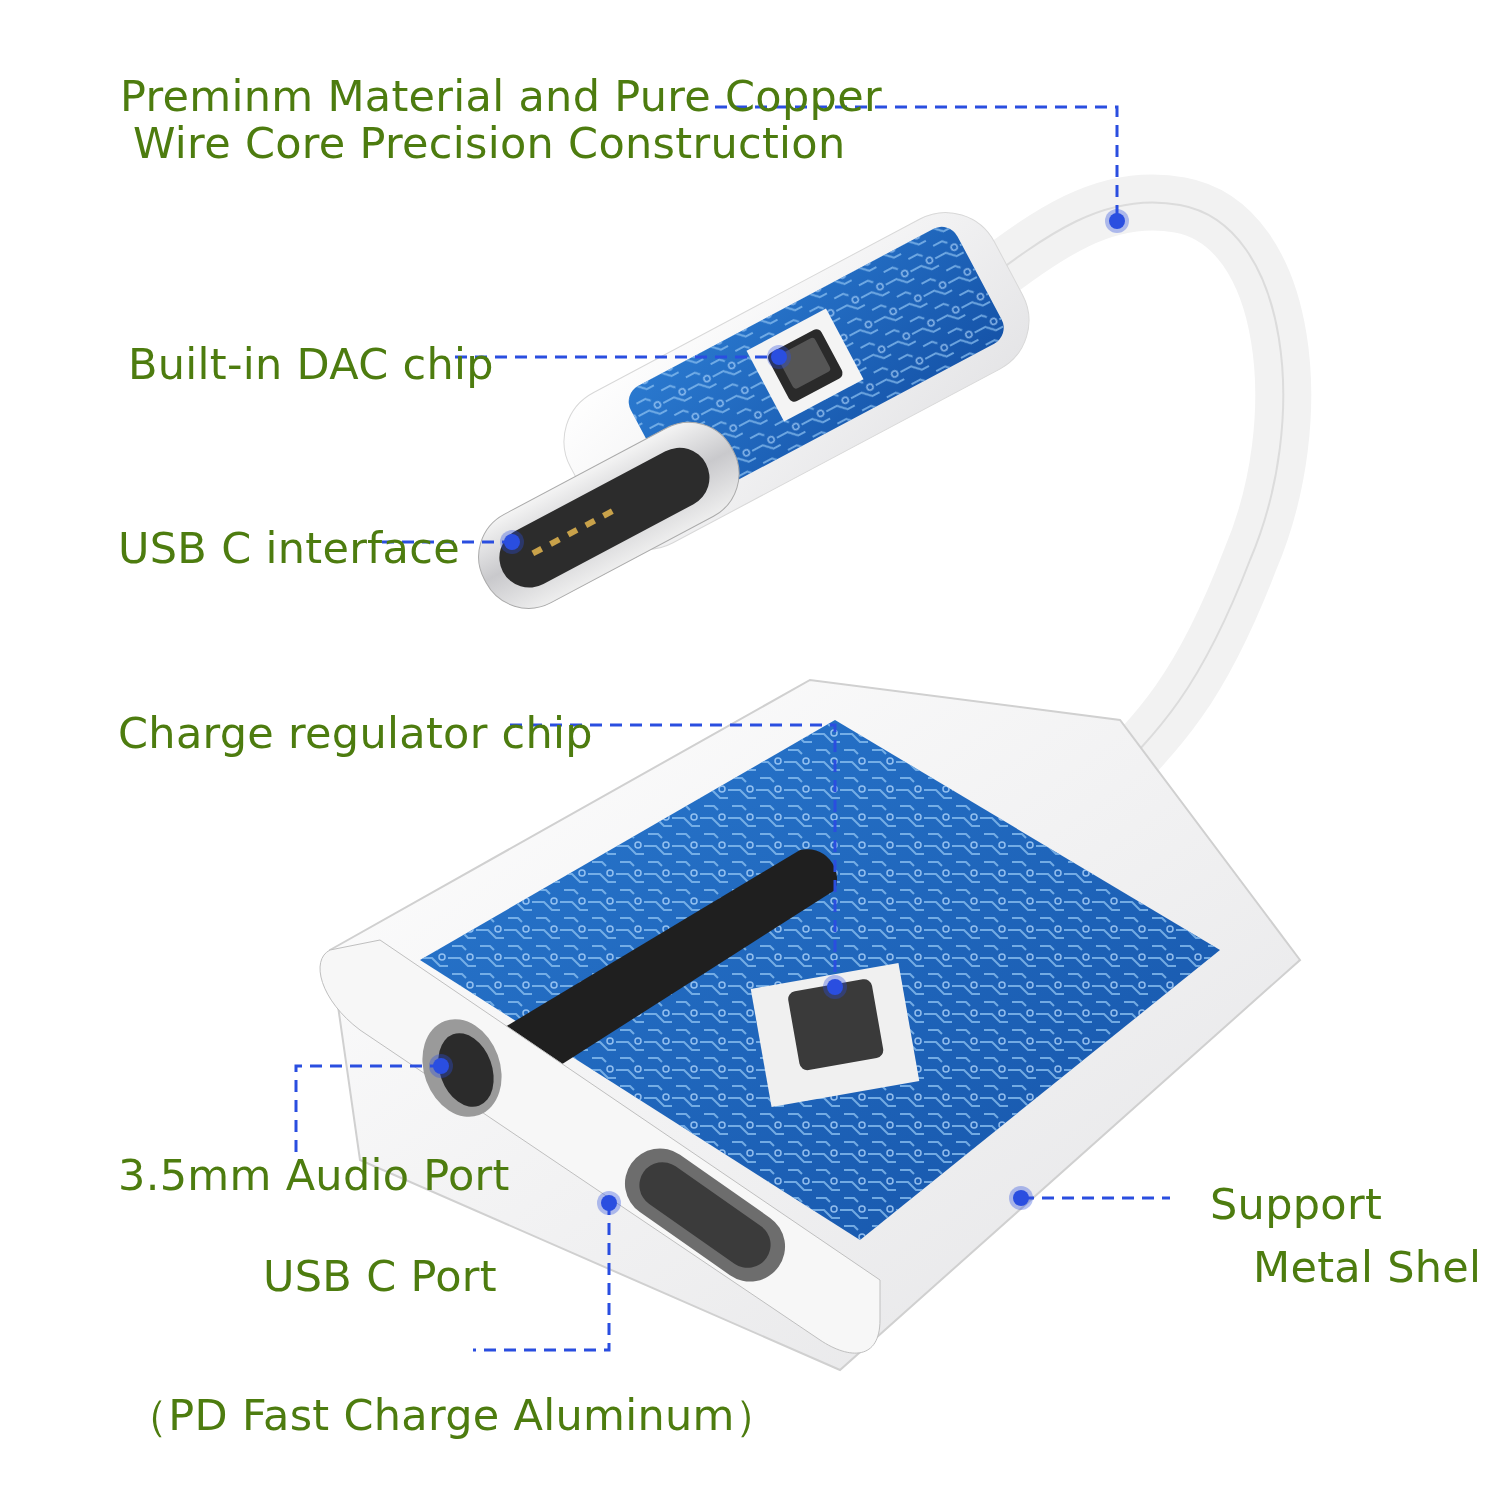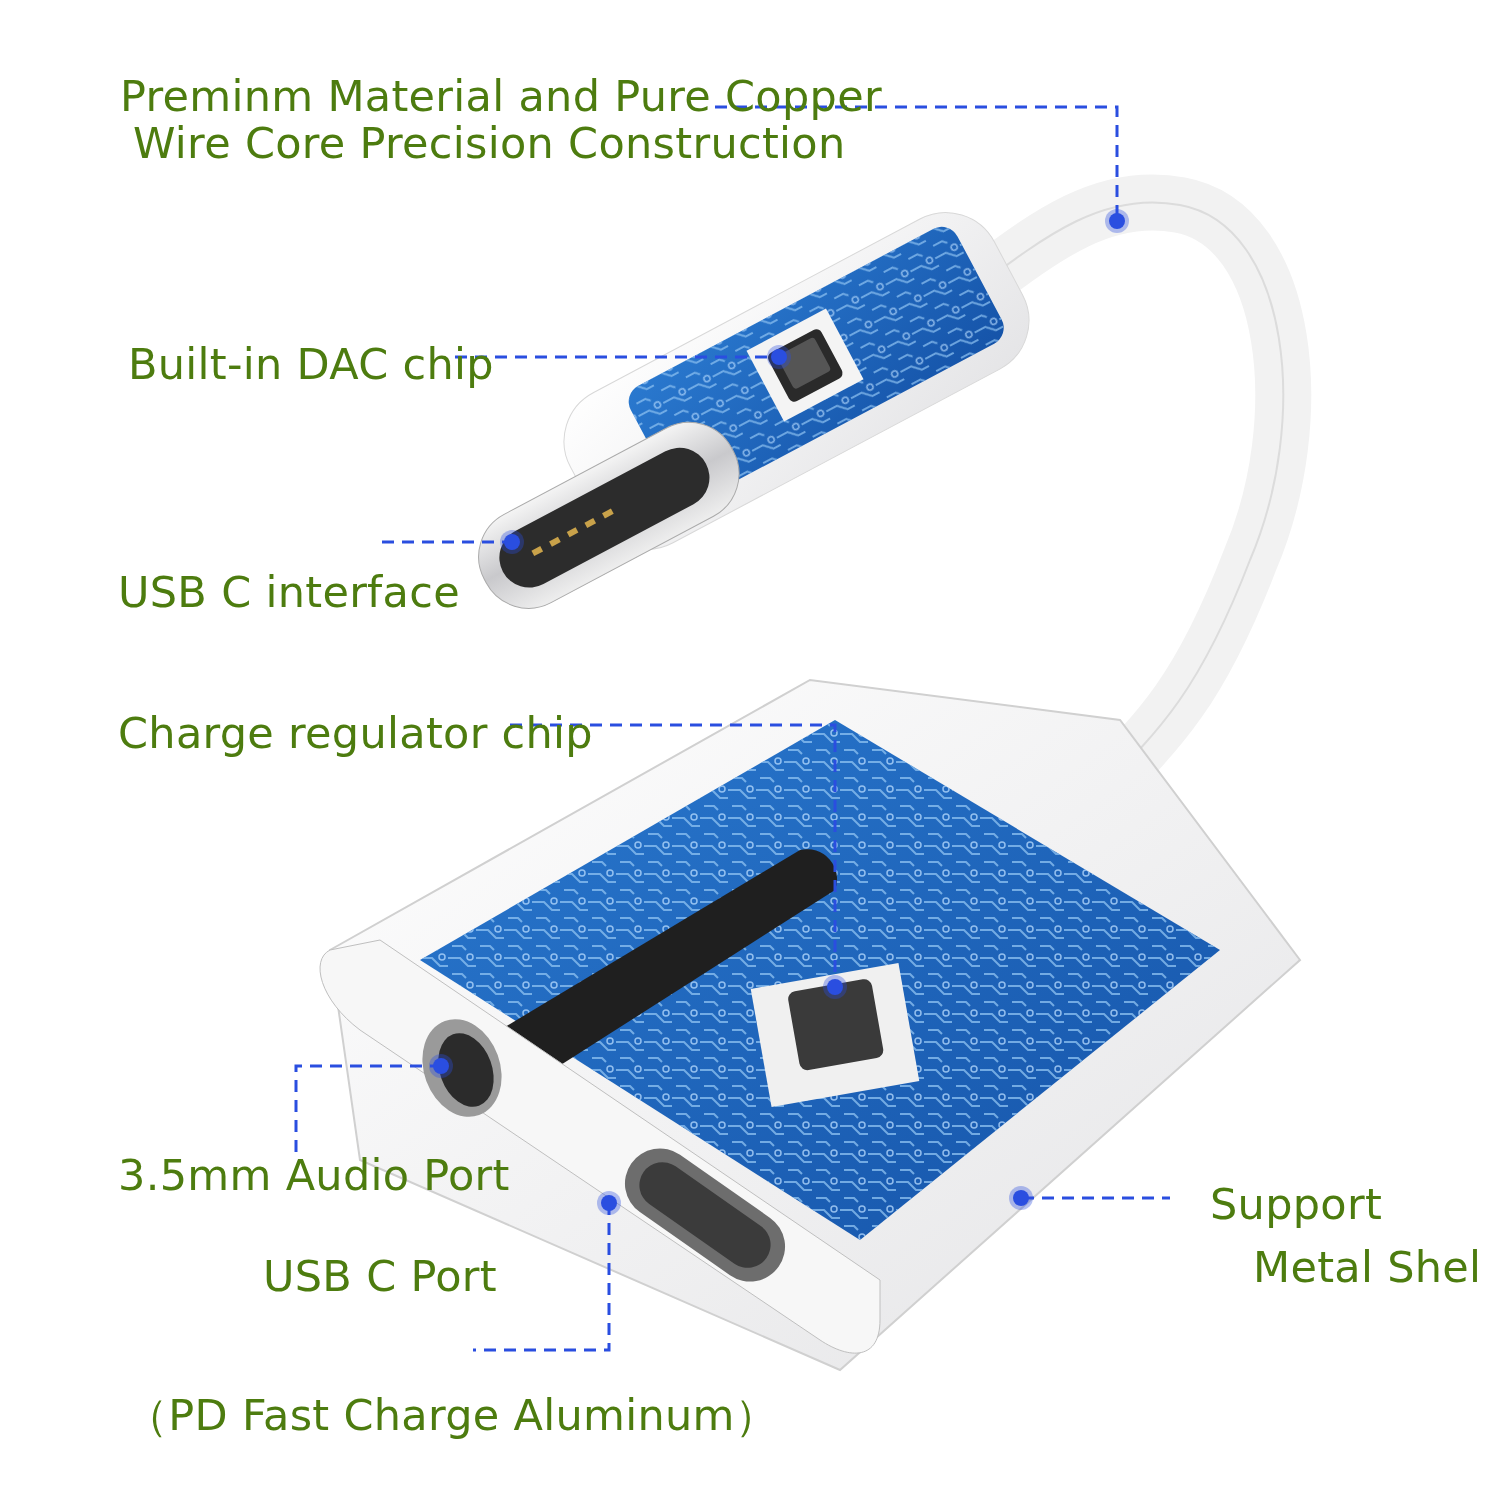--- a/index.html
+++ b/index.html
@@ -98,19 +98,19 @@
     <circle cx="609" cy="1203" r="12" opacity="0.35"></circle>
       <circle cx="609" cy="1203" r="8"></circle>
     <circle cx="1021" cy="1198" r="12" opacity="0.35"></circle>
       <circle cx="1021" cy="1198" r="8"></circle>
   </g>
 </svg>
 
 <div class="label" style="left:120px; top:66px;">Preminm Material and Pure Copper</div>
 <div class="label" style="left:120px; top:113px;margin-left:13px;">Wire Core Precision Construction</div>
 <div class="label" style="left:128px; top:334px;">Built-in DAC chip</div>
-<div class="label" style="left:118px; top:518px;margin-top:44px;">USB C interface</div>
+<div class="label" style="left:118px; top:518px;">USB C interface</div>
 <div class="label" style="left:118px; top:703px;">Charge regulator chip</div>
 <div class="label" style="left:118px; top:1145px;">3.5mm Audio Port</div>
 <div class="label" style="left:263px; top:1246px;">USB C Port</div>
 <div class="label" style="left:125px; top:1385px;">（PD Fast Charge Aluminum）</div>
 <div class="label" style="left:1210px; top:1174px;">Support</div>
 <div class="label" style="left:1207px; top:1237px;margin-left:46px;">Metal Shel</div>
 
 </body></html>

